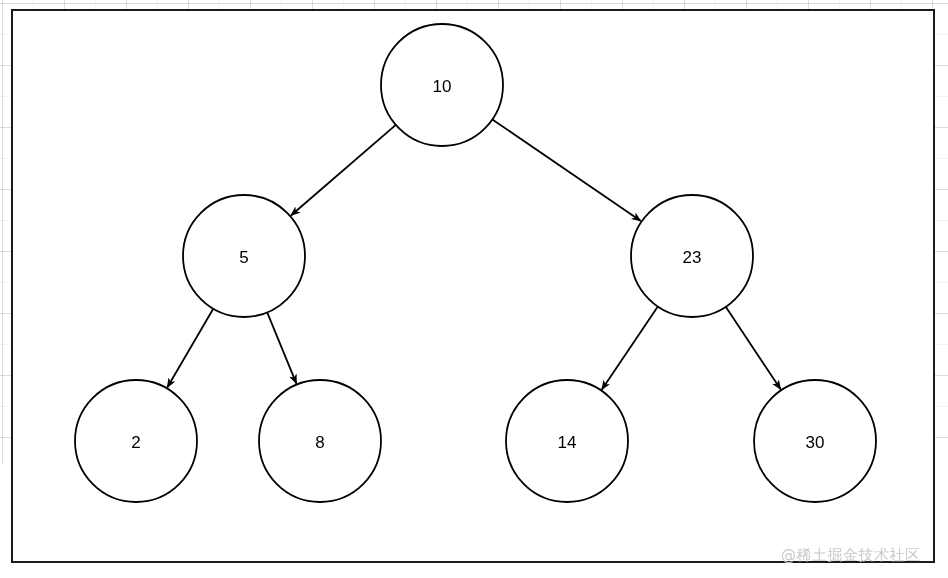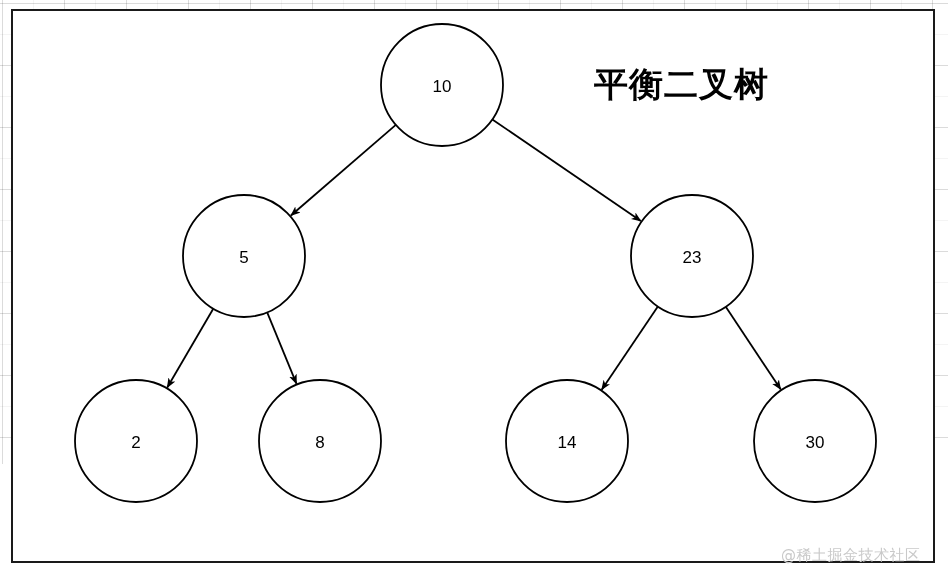--- a/index.html
+++ b/index.html
@@ -124,17 +124,16 @@
           <circle cx="567" cy="441" r="61" fill="#ffffff" stroke="#000000" stroke-width="1.8"></circle>
           <text x="567" y="442" class="node-label">14</text>
         </g>
         <g>
           <circle cx="815" cy="441" r="61" fill="#ffffff" stroke="#000000" stroke-width="1.8"></circle>
           <text x="815" y="442" class="node-label">30</text>
         </g>
       </g>
   </svg>
 
-  <div id="title">平衡二叉树</div>
 
   <div id="watermark">@稀土掘金技术社区</div>
 
 </div>
 
 </body></html>

